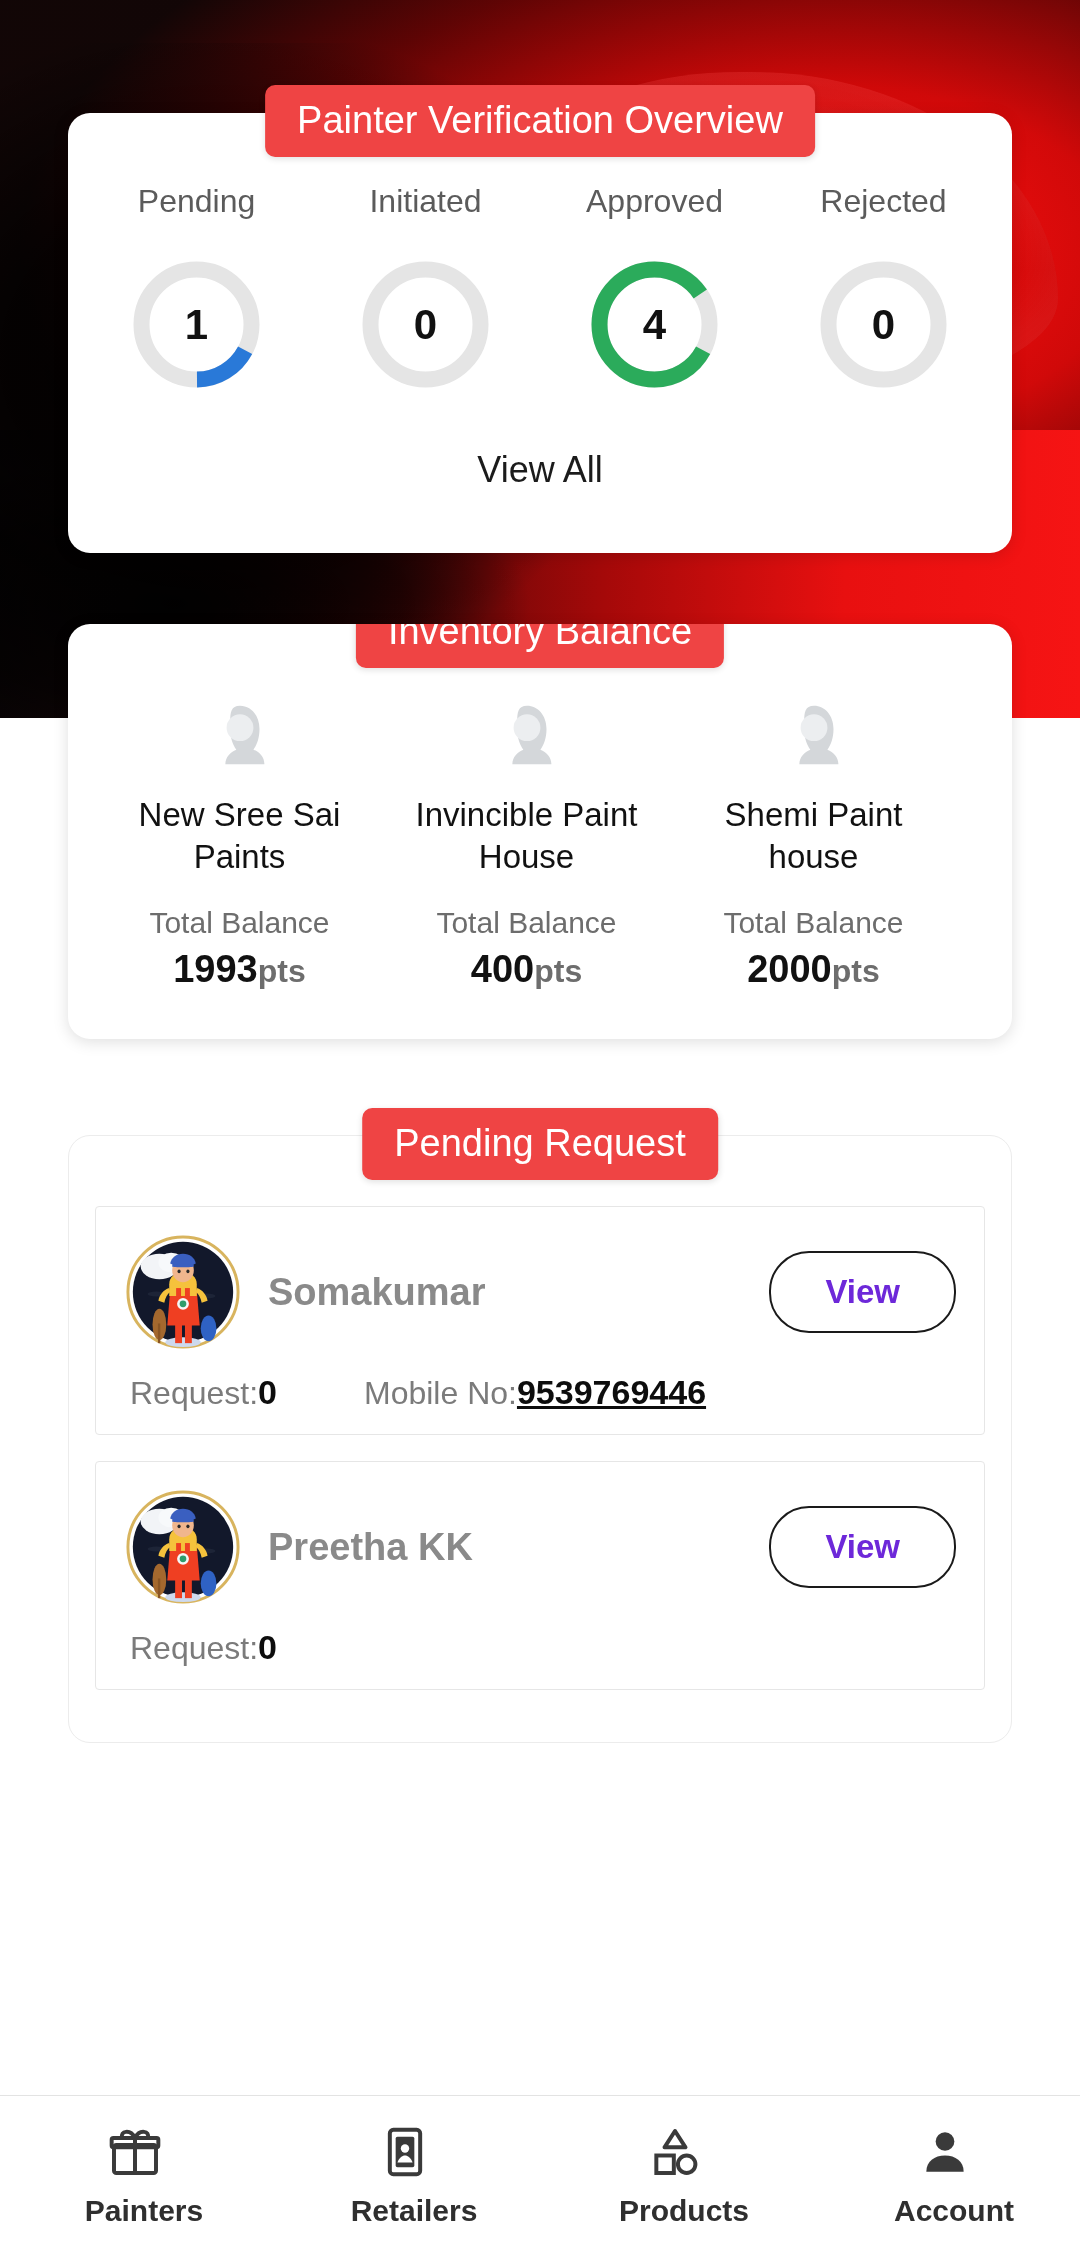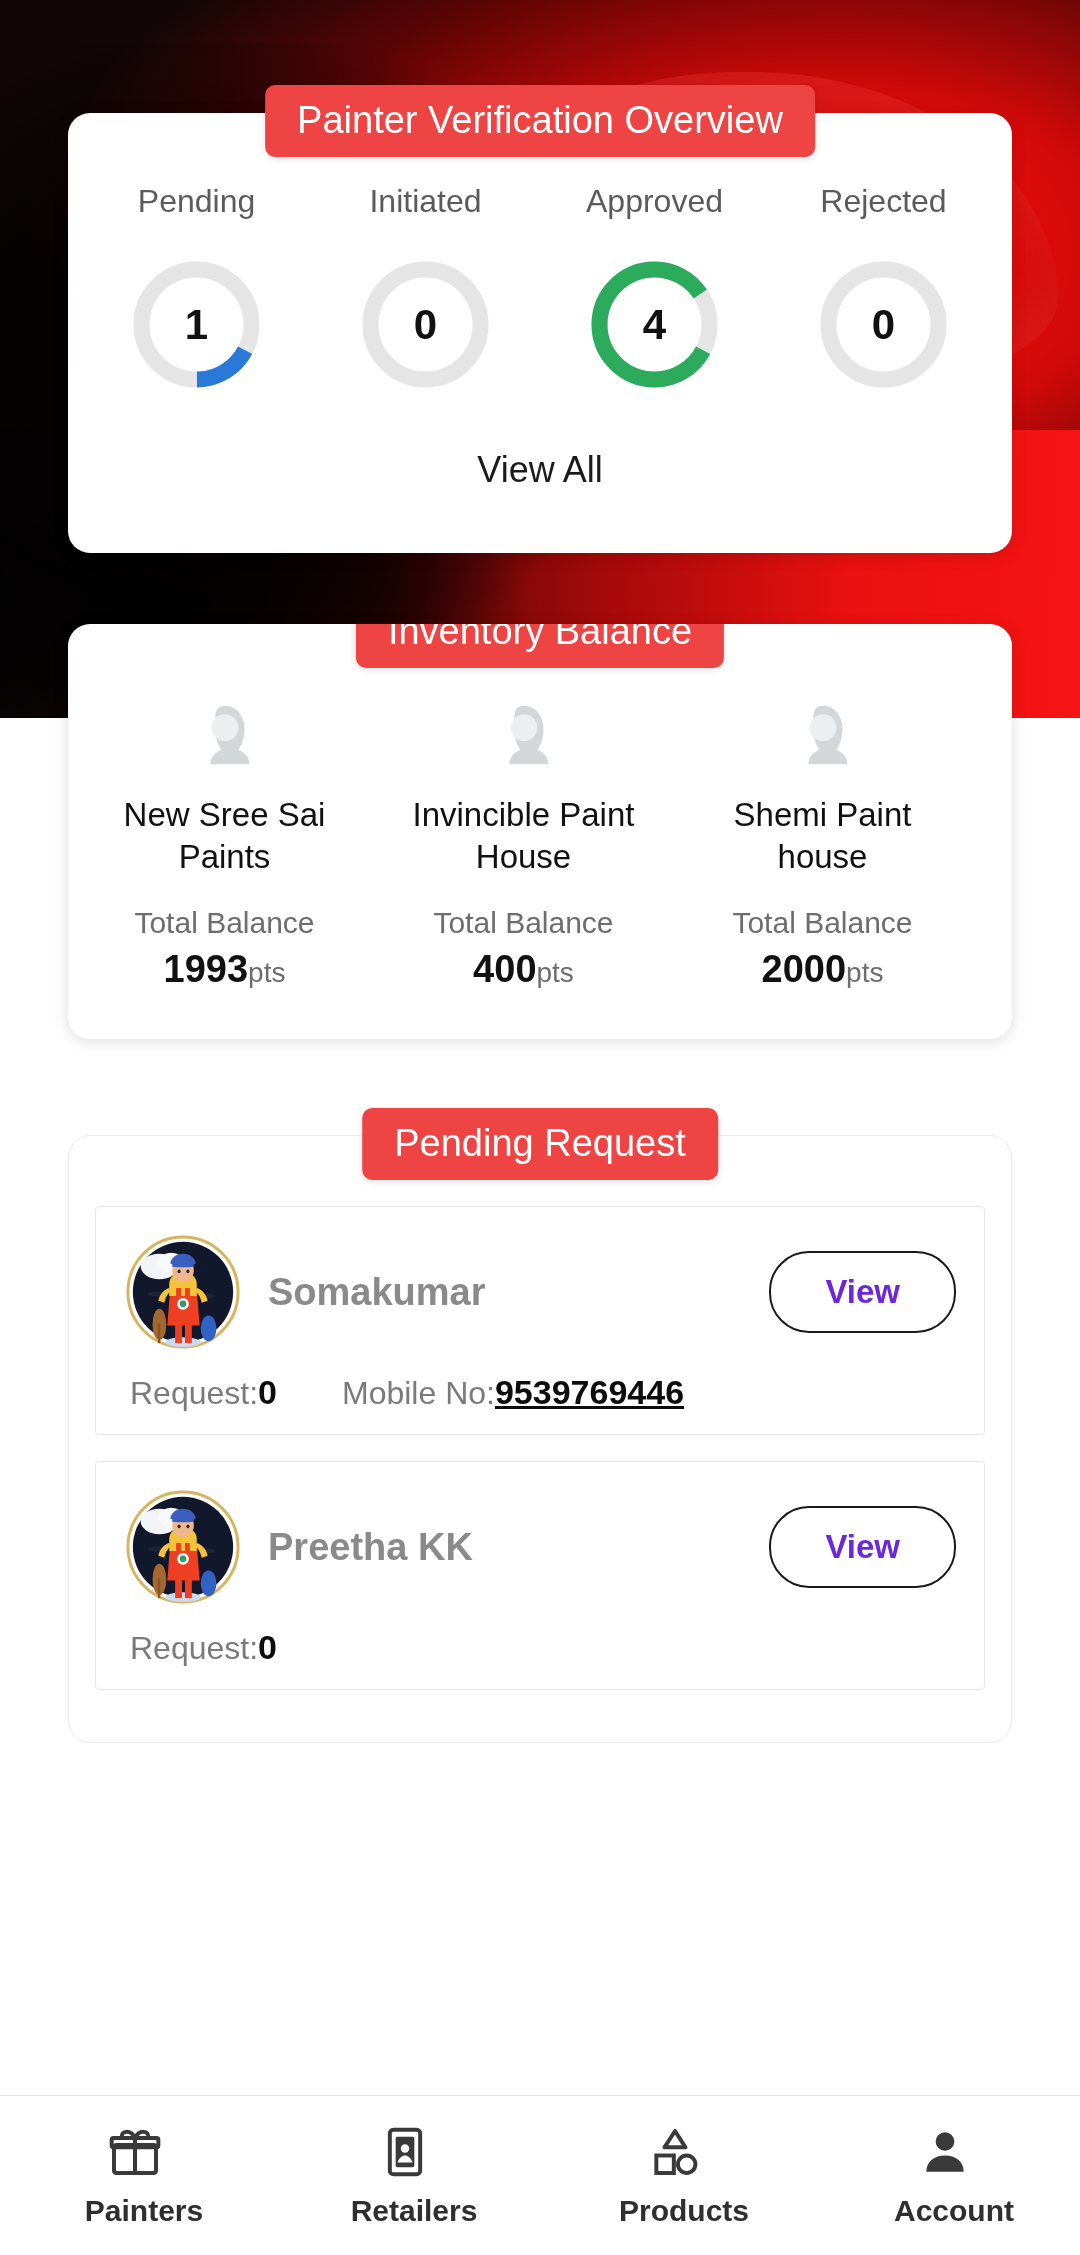--- a/index.html
+++ b/index.html
@@ -150,22 +150,22 @@
 
   
   #inventory-card {
     margin-top: 71px;
     height: 415px;
     padding-top: 72px;
     overflow: hidden;
   }
   .inv-scroller {
     display: flex;
-    gap: 16px;
-    padding-left: 15px;
+    gap: 4px;
+    padding-left: 30px;
     width: 1000px;
   }
   .inv-item {
     flex: 0 0 283px;
     display: flex;
     flex-direction: column;
     align-items: center;
     text-align: center;
   }
   .avatar-ph {
@@ -186,22 +186,22 @@
     margin-top: 28px;
   }
   .inv-bal-value {
     margin-top: 8px;
     font-size: 38px;
     font-weight: 700;
     color: #111111;
     white-space: nowrap;
   }
   .inv-bal-value .pts {
-    font-size: 28px;
-    font-weight: 400;
+    font-size: 32px;
+    font-weight: 700;
     color: #6d6d6d;
   }
   #inventory-viewall { margin-top: 44px; }
 
   
   #pending-card {
     margin-top: 96px;
     padding: 70px 26px 26px 26px;
   }
   .req-row {
@@ -246,21 +246,21 @@
   }
   .req-meta {
     font-size: 32px;
     color: #7b7b7b;
   }
   .req-meta b {
     color: #0d0d0d;
     font-weight: 700;
     font-size: 34px;
   }
-  .req-meta.mobile { margin-left: 65px; }
+  .req-meta.mobile { margin-left: 87px; }
   .req-meta.mobile b { text-decoration: underline; }
 
   
   .bottom-nav {
     position: absolute;
     left: 0;
     bottom: 0;
     width: 1080px;
     height: 160px;
     background: #ffffff;

